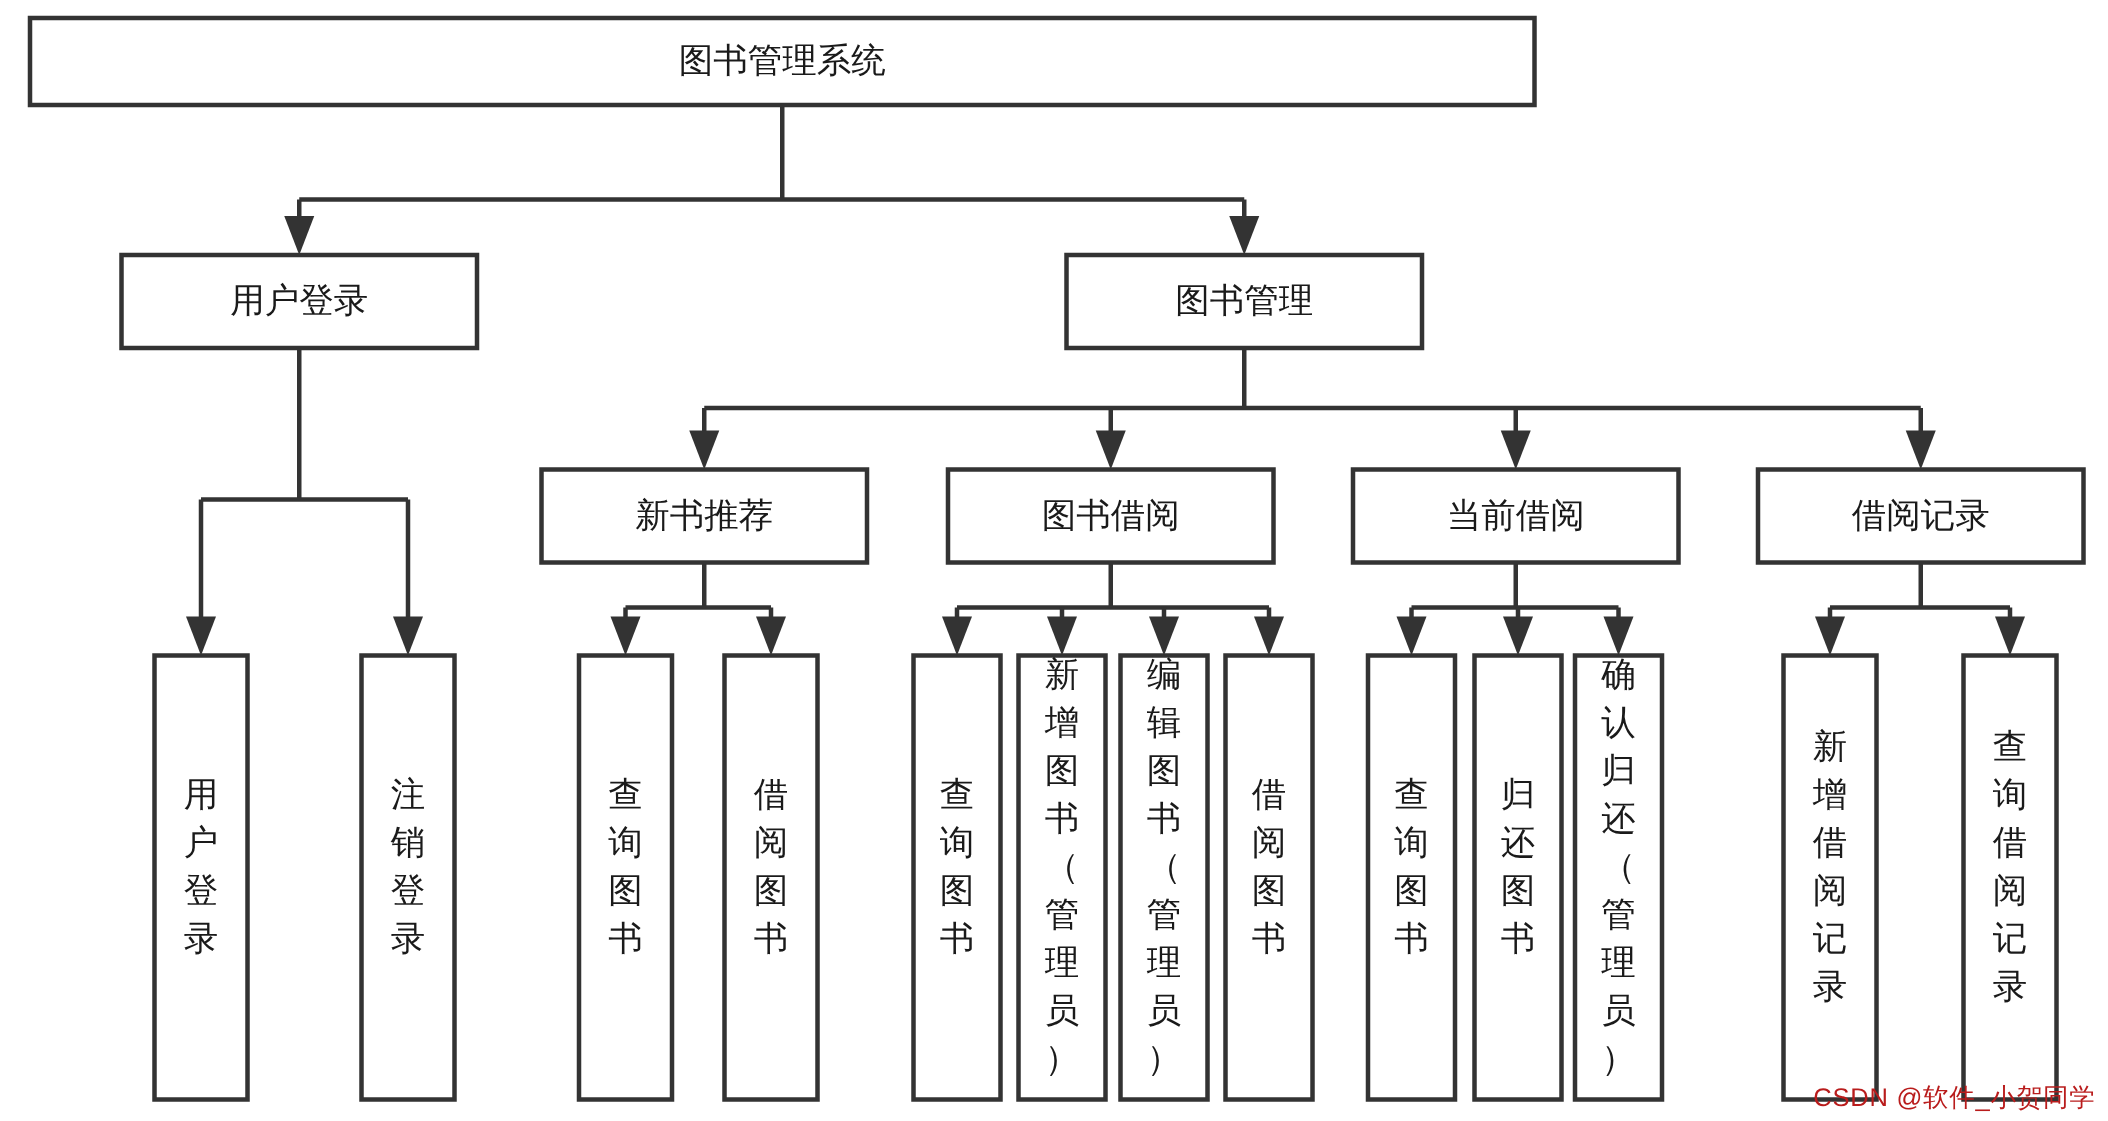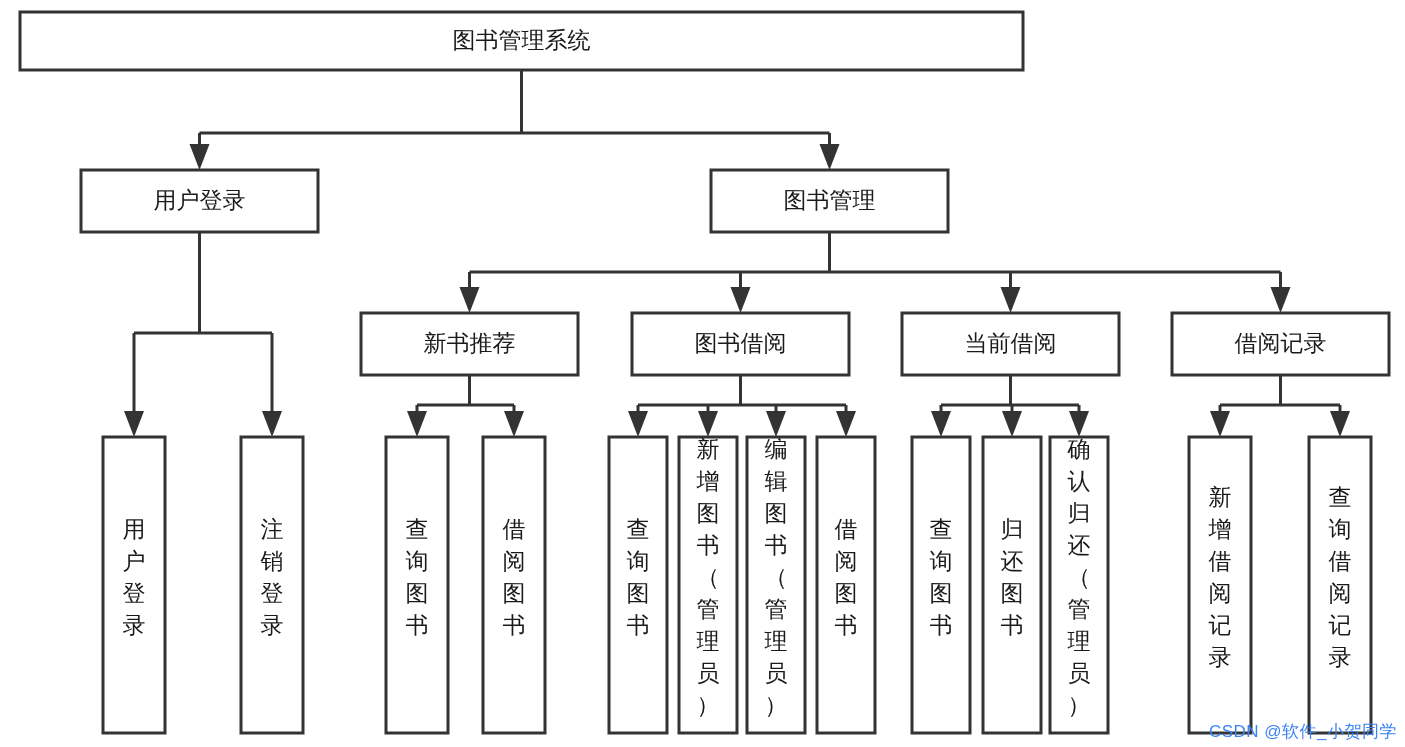--- a/index.html
+++ b/index.html
@@ -53,21 +53,21 @@
     font-family: "Liberation Sans", "DejaVu Sans", sans-serif;
     font-size: 23px;
     text-anchor: middle;
   }
   .watermark {
     position: absolute;
     right: 8px;
     bottom: 4px;
     font-family: "Liberation Sans", "DejaVu Sans", sans-serif;
     font-size: 17px;
-    color: #3b82f6;
+    color: #b91c1c;
     white-space: nowrap;
     letter-spacing: 0.5px;
     pointer-events: none;
   }
 </style>
 </head>
 <body>
 
 <div id="diagram-root">
   <svg class="diagram-svg" id="diagram-svg" viewBox="0 0 1405 747" xmlns="http://www.w3.org/2000/svg">

